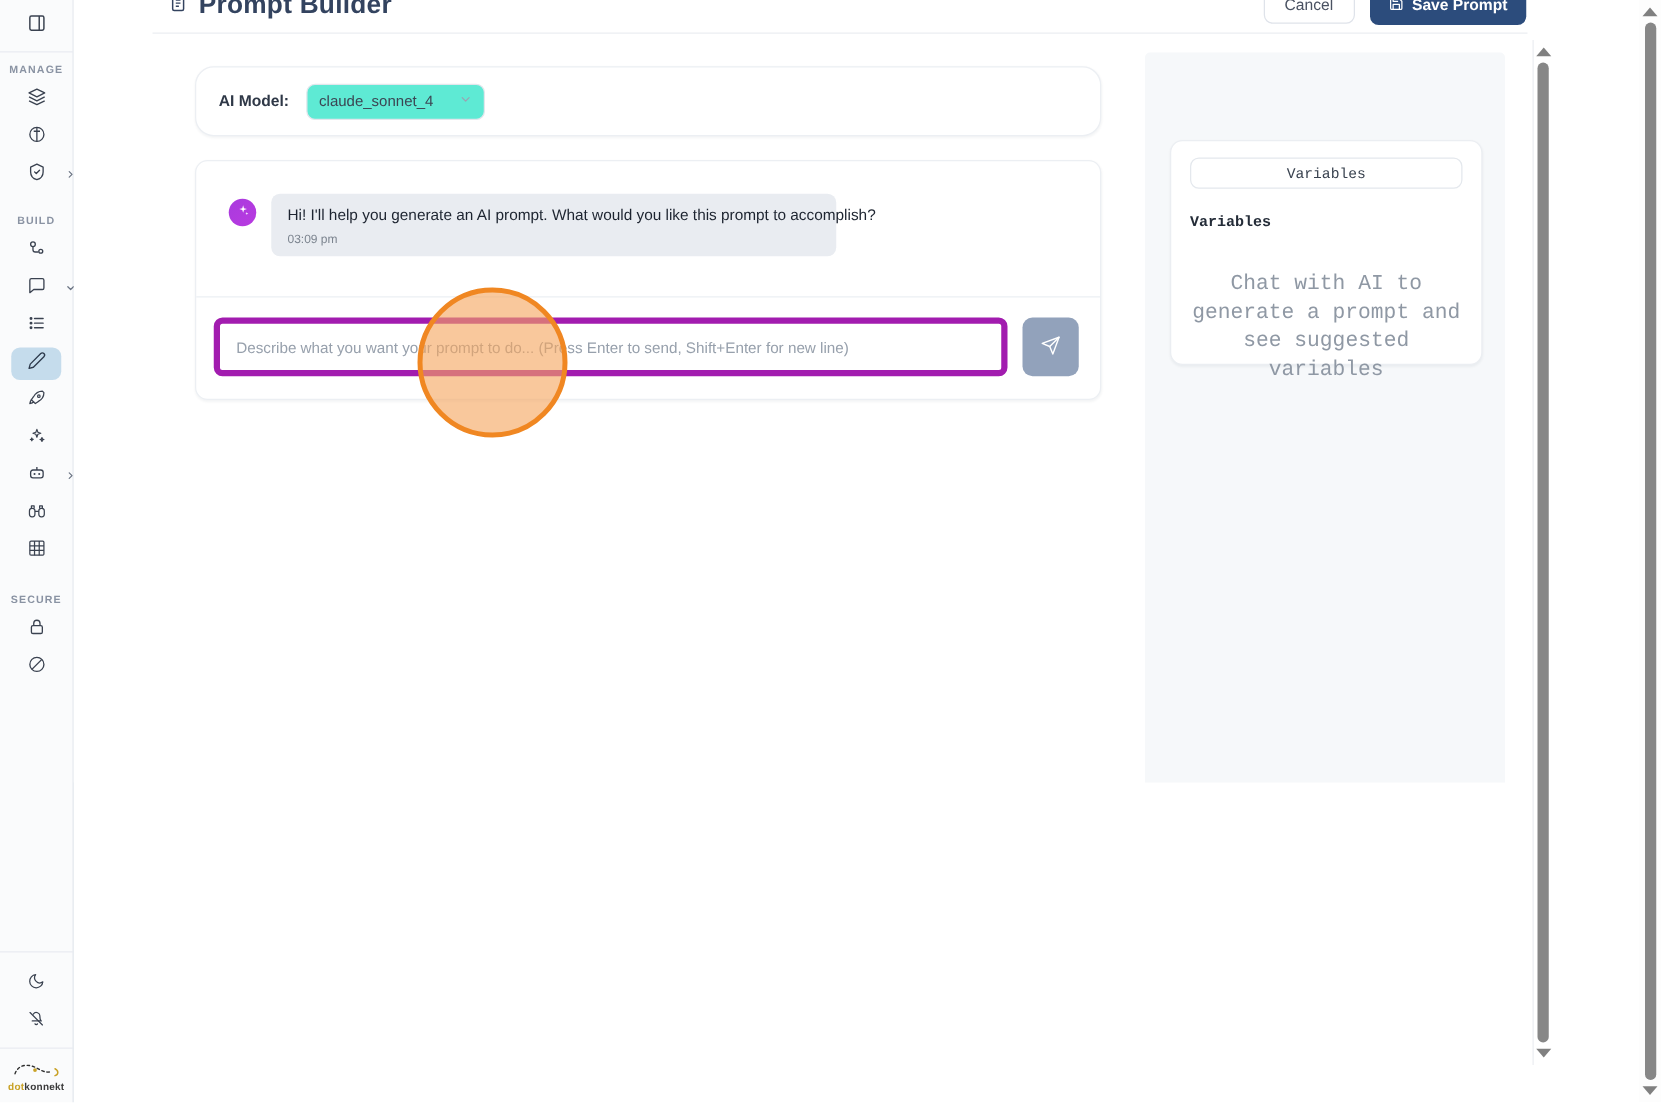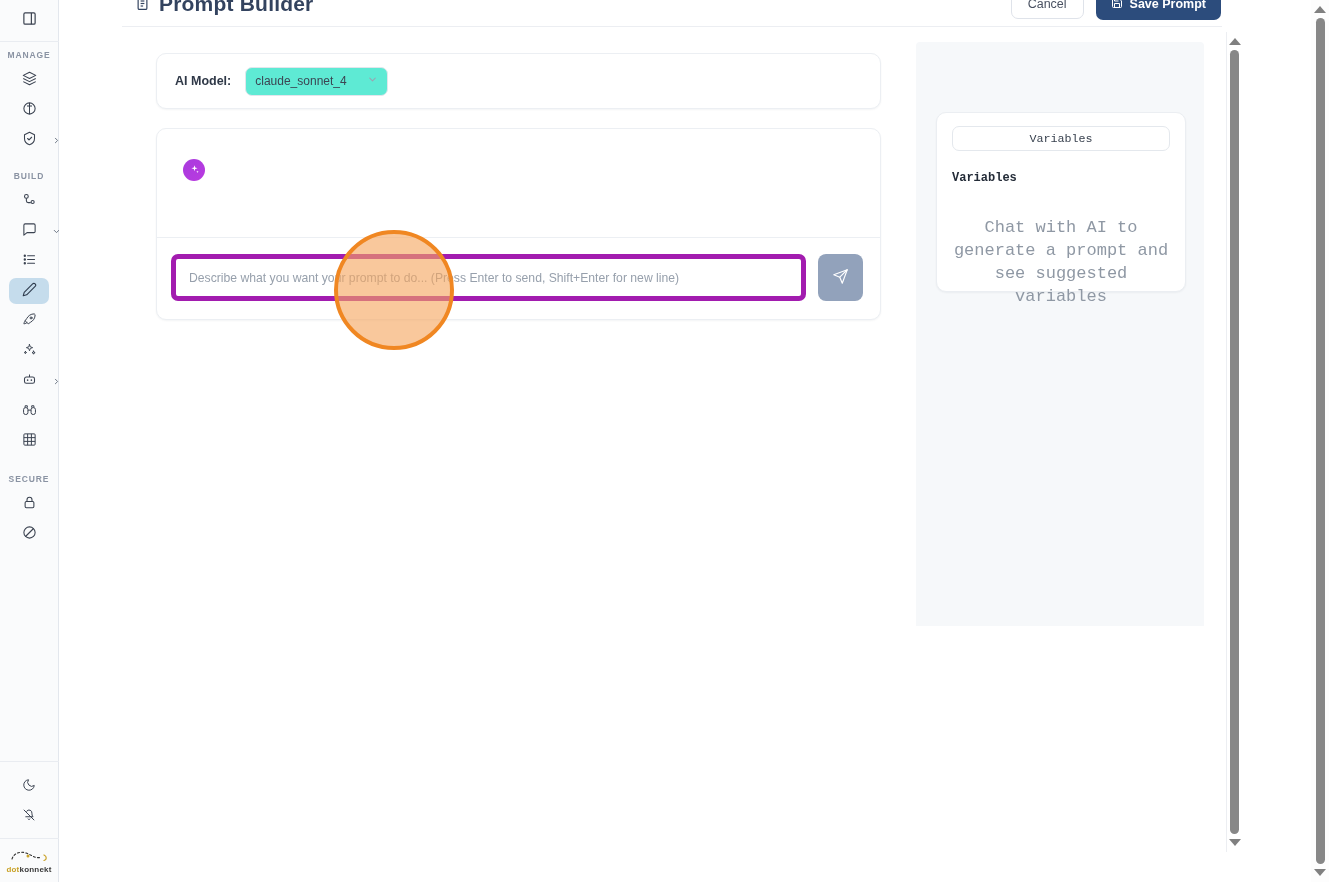--- a/index.html
+++ b/index.html
@@ -103,21 +103,21 @@
     position: absolute; left: 857px; top: 12px; width: 288px; height: 828px;
     background: #f6f8fa; border-radius: 4px;
   }
 
   .card {
     background: #fff; border: 1px solid #eceff3; border-radius: 10px;
     box-shadow: 0 1px 2px rgba(20,30,50,.05);
   }
 
   
-  .model-card { height: 56px; display: flex; align-items: center; padding: 0 18px; }
+  .model-card { height: 56px; display: flex; align-items: center; padding: 0 18px; border-radius: 15px; }
   .model-label { font-size: 12.5px; font-weight: 700; color: #2f3847; margin-right: 14px; }
   .model-select {
     width: 143px; height: 29px; border: 1px solid #e2e6ec; border-radius: 7px;
     background: #5eead4; display: flex; align-items: center; padding: 0 9px;
     font-size: 12px; color: #3c4553;
   }
   .model-select .sel-chev { margin-left: auto; color: #9aa3b1; }
 
   
   .chat-card { margin-top: 19px; }
@@ -464,20 +464,24 @@
           <div class="chat-log">
             <div class="msg-row">
               <div class="avatar">
                 <span>
                   <svg width="11" height="11" viewBox="0 0 24 24" fill="#ffffff">
                     <path d="M12 2.5l1.5 5.2 5.2 1.5-5.2 1.5L12 15.9l-1.5-5.2L5.3 9.2l5.2-1.5z"></path>
                     <path d="M18.5 14.4l.65 2.05 2.05.65-2.05.65-.65 2.05-.65-2.05-2.05-.65 2.05-.65z"></path>
                   </svg>
                 </span>
               </div>
+              <div class="bubble">
+                <div class="bubble-text">Hi! I'll help you generate an AI prompt. What would you like this prompt to accomplish?</div>
+                <div class="bubble-time">03:09 pm</div>
+              </div>
             </div>
           </div>
 
           <div class="chat-input-row">
             <div class="chat-input">Describe what you want your prompt to do... (Press Enter to send, Shift+Enter for new line)</div>
             <button class="send-btn">
               <span>
                 <svg width="17" height="17" viewBox="0 0 24 24" fill="none" stroke="#ffffff" stroke-width="1.6" stroke-linejoin="round" stroke-linecap="round">
                   <path d="M21.5 2.5L11 13"></path>
                   <path d="M21.5 2.5l-7 19-3.5-8.5L2.5 9.5z"></path>

